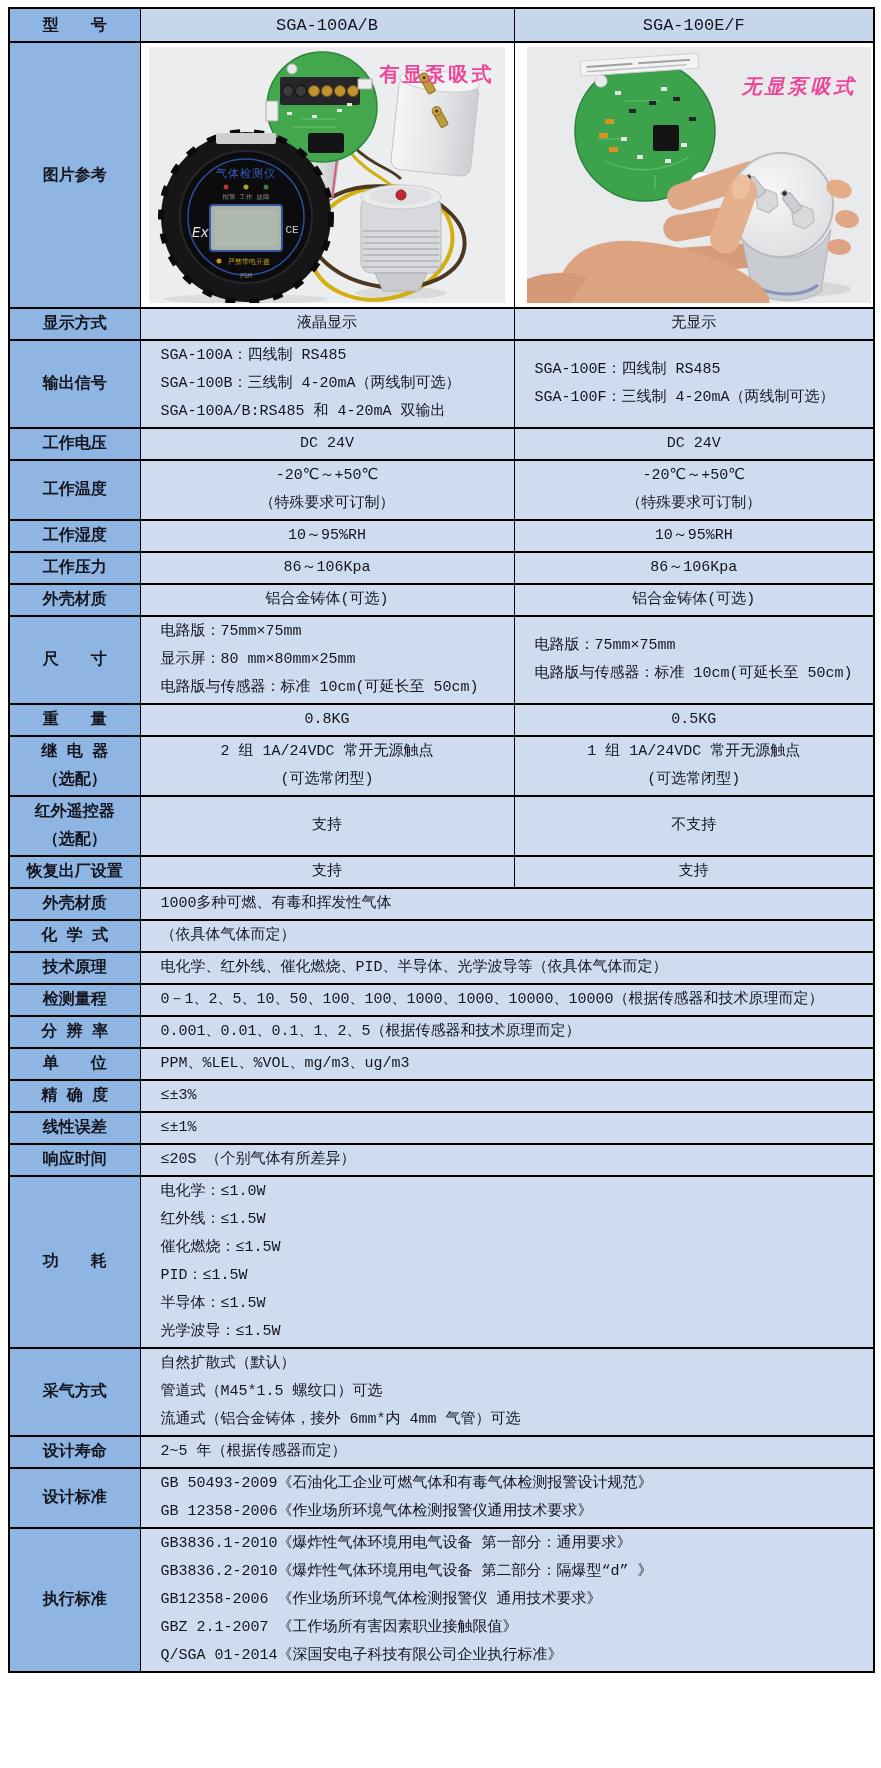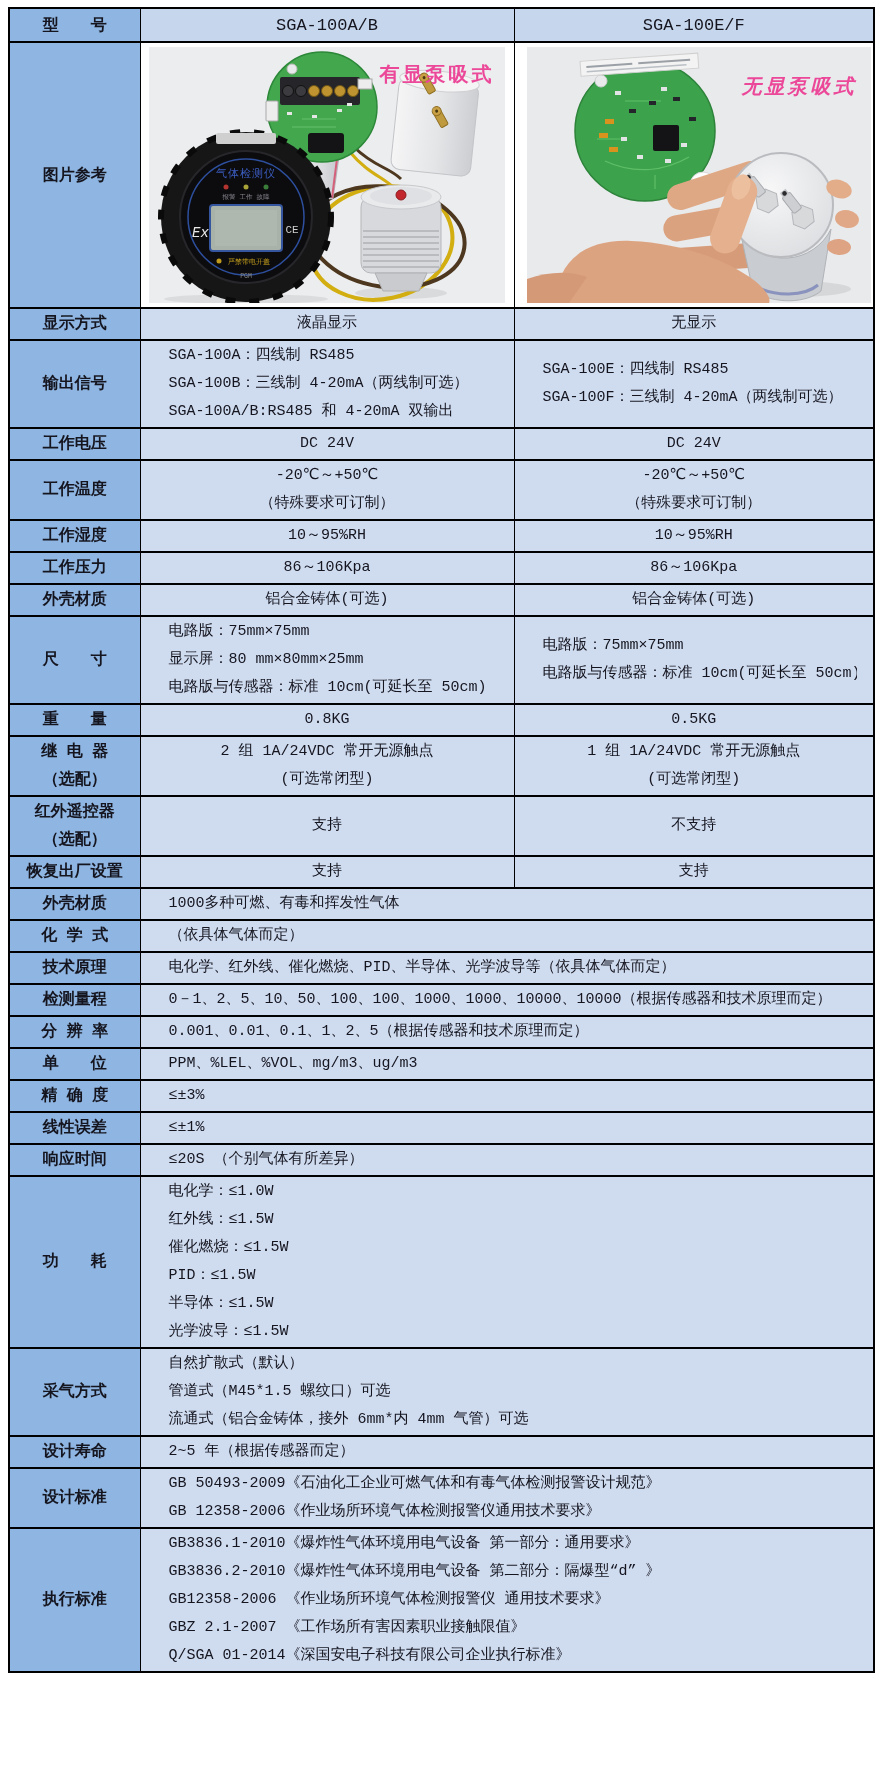--- a/index.html
+++ b/index.html
@@ -13,21 +13,21 @@
   col.c-label{width:131px}
   col.c-a{width:374px}
   col.c-b{width:360px}
   tr{border-top:2px solid #000;border-bottom:2px solid #000;}
   td,th{border-left:1px solid #000;border-right:1px solid #000;padding:0;vertical-align:middle;}
   .header-row th{height:30px;}
   .label-cell{
     background:#8fb6e2;text-align:center;font-weight:bold;font-size:16px;padding:1px 0;
   }
   th.model-cell{background:#c6d6ec;font-size:17px;font-weight:normal;text-align:center;}
-  .value-cell{background:#cfdcf0;font-size:15px;padding:1px 16px;}
+  .value-cell{background:#cfdcf0;font-size:15px;padding:1px 8px;}
   .line{line-height:28px;height:28px;white-space:nowrap;overflow:hidden;}
   .value-cell.center .line{text-align:center;}
   .value-cell.left .line{text-align:left;padding-left:12px;}
   .photo-cell{background:#ffffff;padding:4px 0;}
   .photo{position:relative;height:256px;}
   .photo-a{width:356px;margin-left:8px;}
   .photo-b{width:344px;margin-left:12px;font-style:italic;}
   .photo svg{display:block;width:100%;height:100%;}
   .watermark{
     position:absolute;font-weight:bold;letter-spacing:3px;color:#ec4899;font-size:20px;

